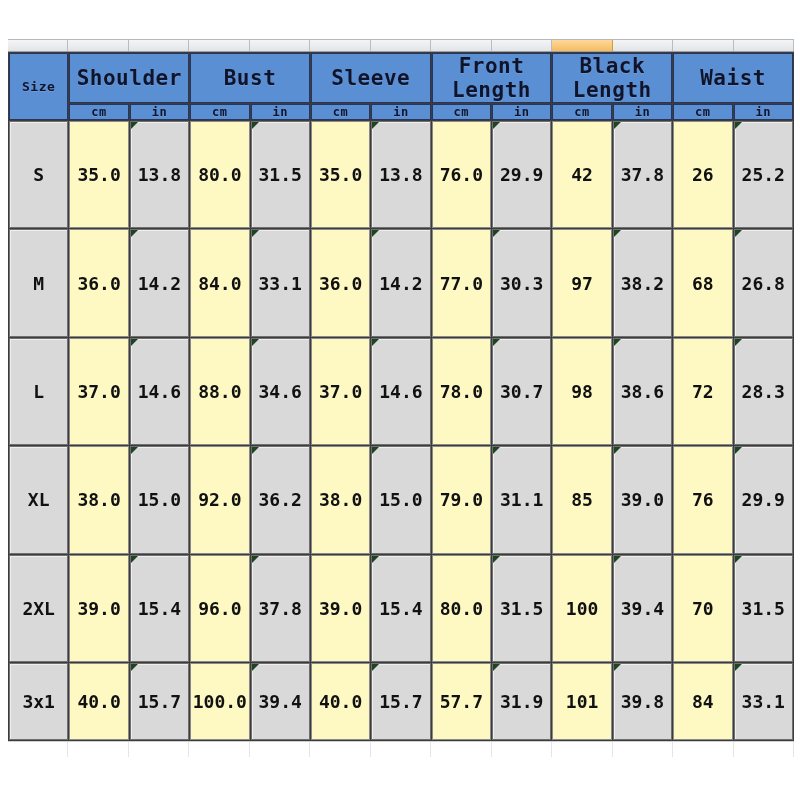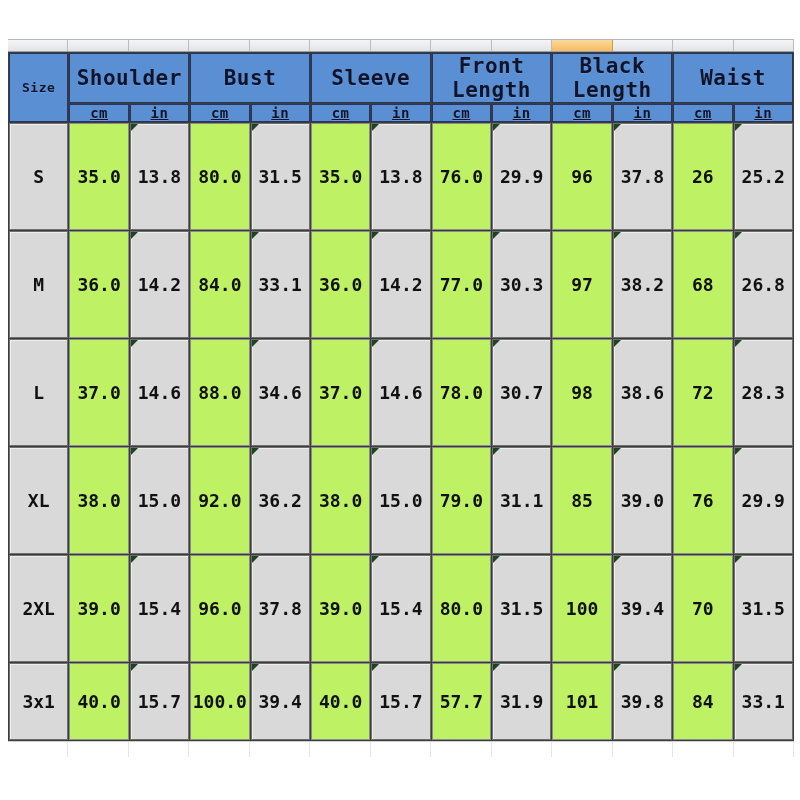--- a/index.html
+++ b/index.html
@@ -87,42 +87,41 @@
   
   #size-table th {
     background: #5b8fd4;
     color: #10142b;
     border: 1px solid #26365e;
     font-size: 21px;
     letter-spacing: 0.5px;
     text-shadow: 0 1px 0 rgba(255,255,255,0.10);
   }
   #size-table th.unit {
-    font-size: 14px;
-    text-decoration: underline;
+    font-size: 12px;
   }
   #size-table th.size-head {
     font-size: 13px;
   }
 
   
   #size-table td {
     font-size: 18px;
     color: #111111;
     height: 76px;
     border: 1px solid #7d7d7d;
     position: relative;
   }
   #size-table td.gray {
     background: #d9d9d9;
     border: 1px solid #6f6f6f;
     box-shadow: inset 1px 1px 0 #efefef;
   }
   #size-table td.white {
-    background: #bef264;
+    background: #fef9c3;
     border: 1px solid #8a8a8a;
     margin-left: 24px;
   }
   
   #size-table td.flag::before {
     content: "";
     position: absolute;
     left: 0;
     top: 0;
     width: 0;
@@ -184,21 +183,21 @@
       <tr>
         <td class="gray">S</td>
         <td class="white">35.0</td>
         <td class="gray flag">13.8</td>
         <td class="white">80.0</td>
         <td class="gray flag">31.5</td>
         <td class="white">35.0</td>
         <td class="gray flag">13.8</td>
         <td class="white">76.0</td>
         <td class="gray flag">29.9</td>
-        <td class="white">96</td>
+        <td class="white">42</td>
         <td class="gray flag">37.8</td>
         <td class="white">26</td>
         <td class="gray flag">25.2</td>
       </tr>
       <tr>
         <td class="gray">M</td>
         <td class="white">36.0</td>
         <td class="gray flag">14.2</td>
         <td class="white">84.0</td>
         <td class="gray flag">33.1</td>

